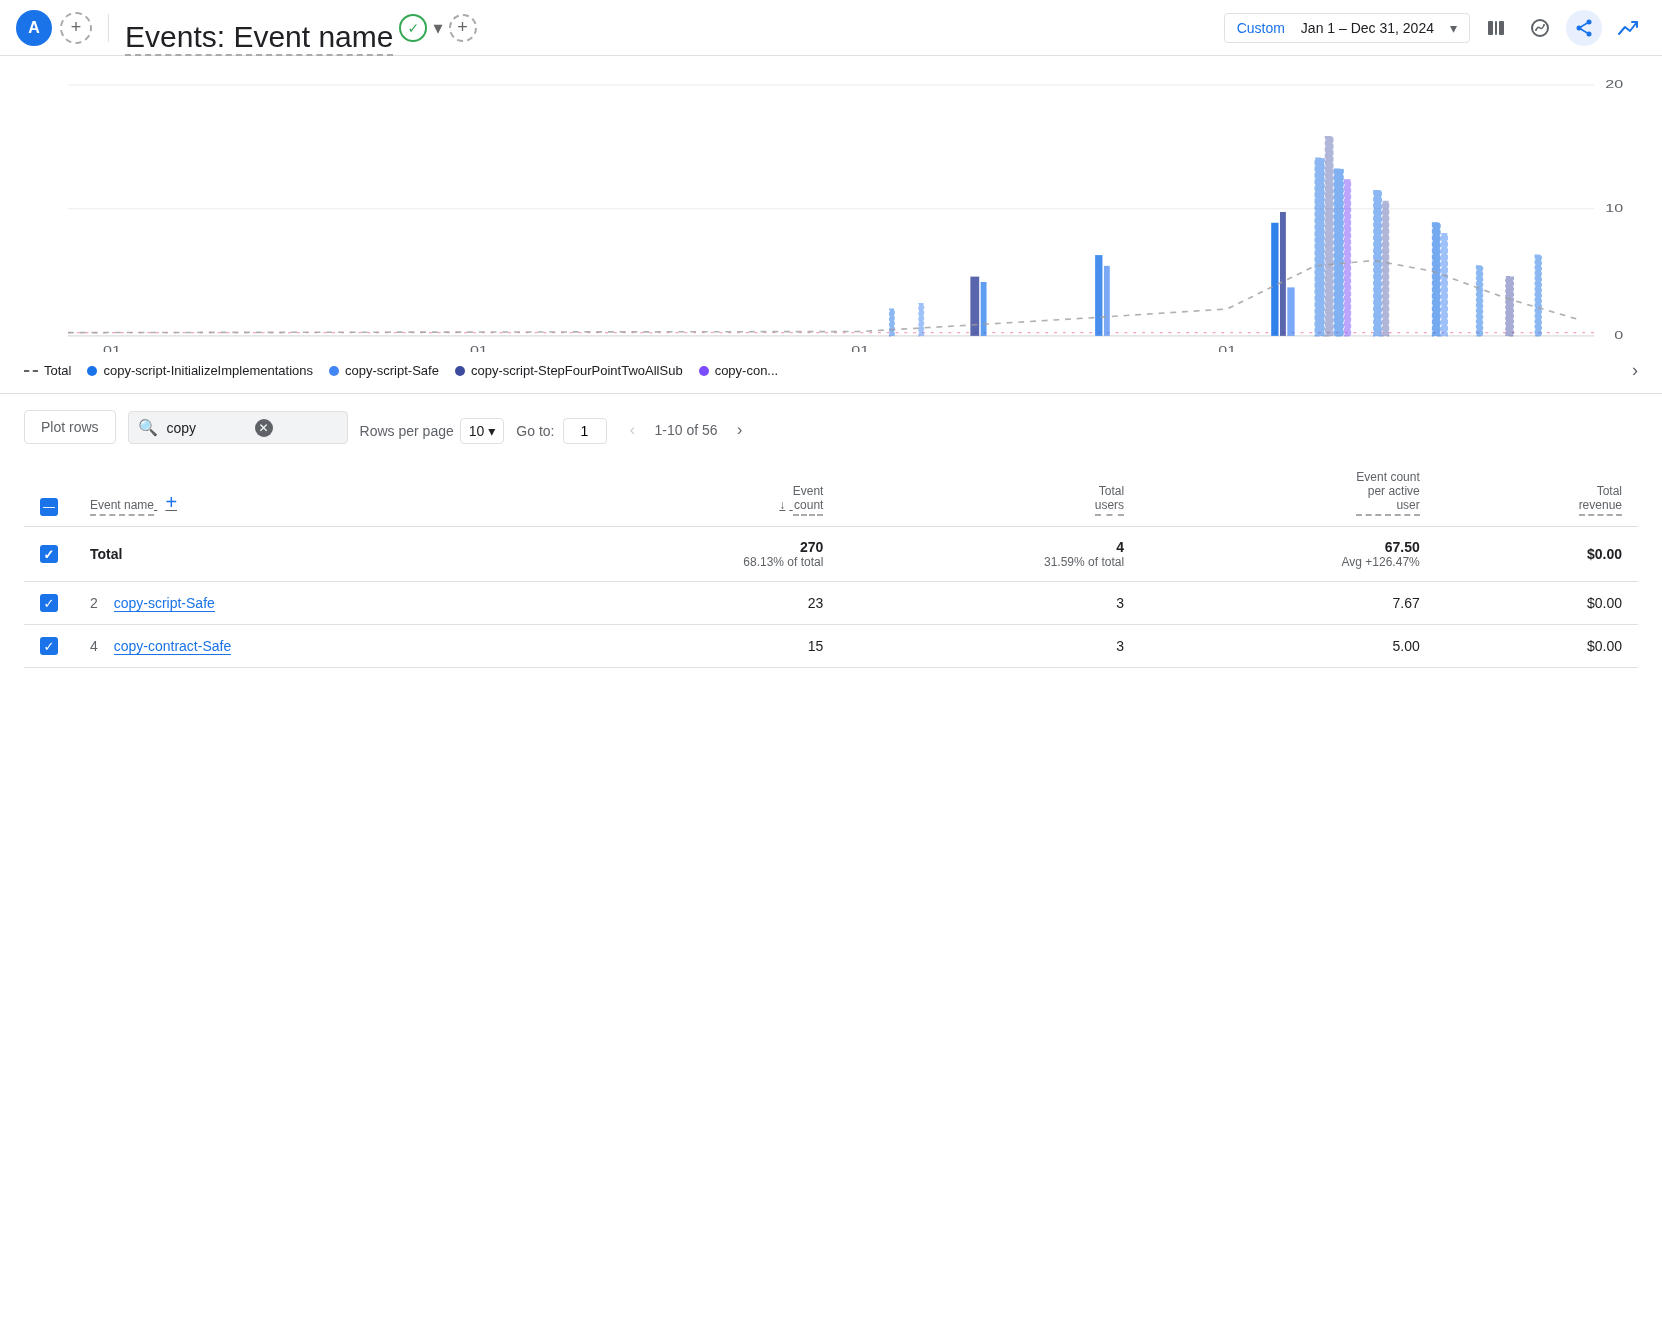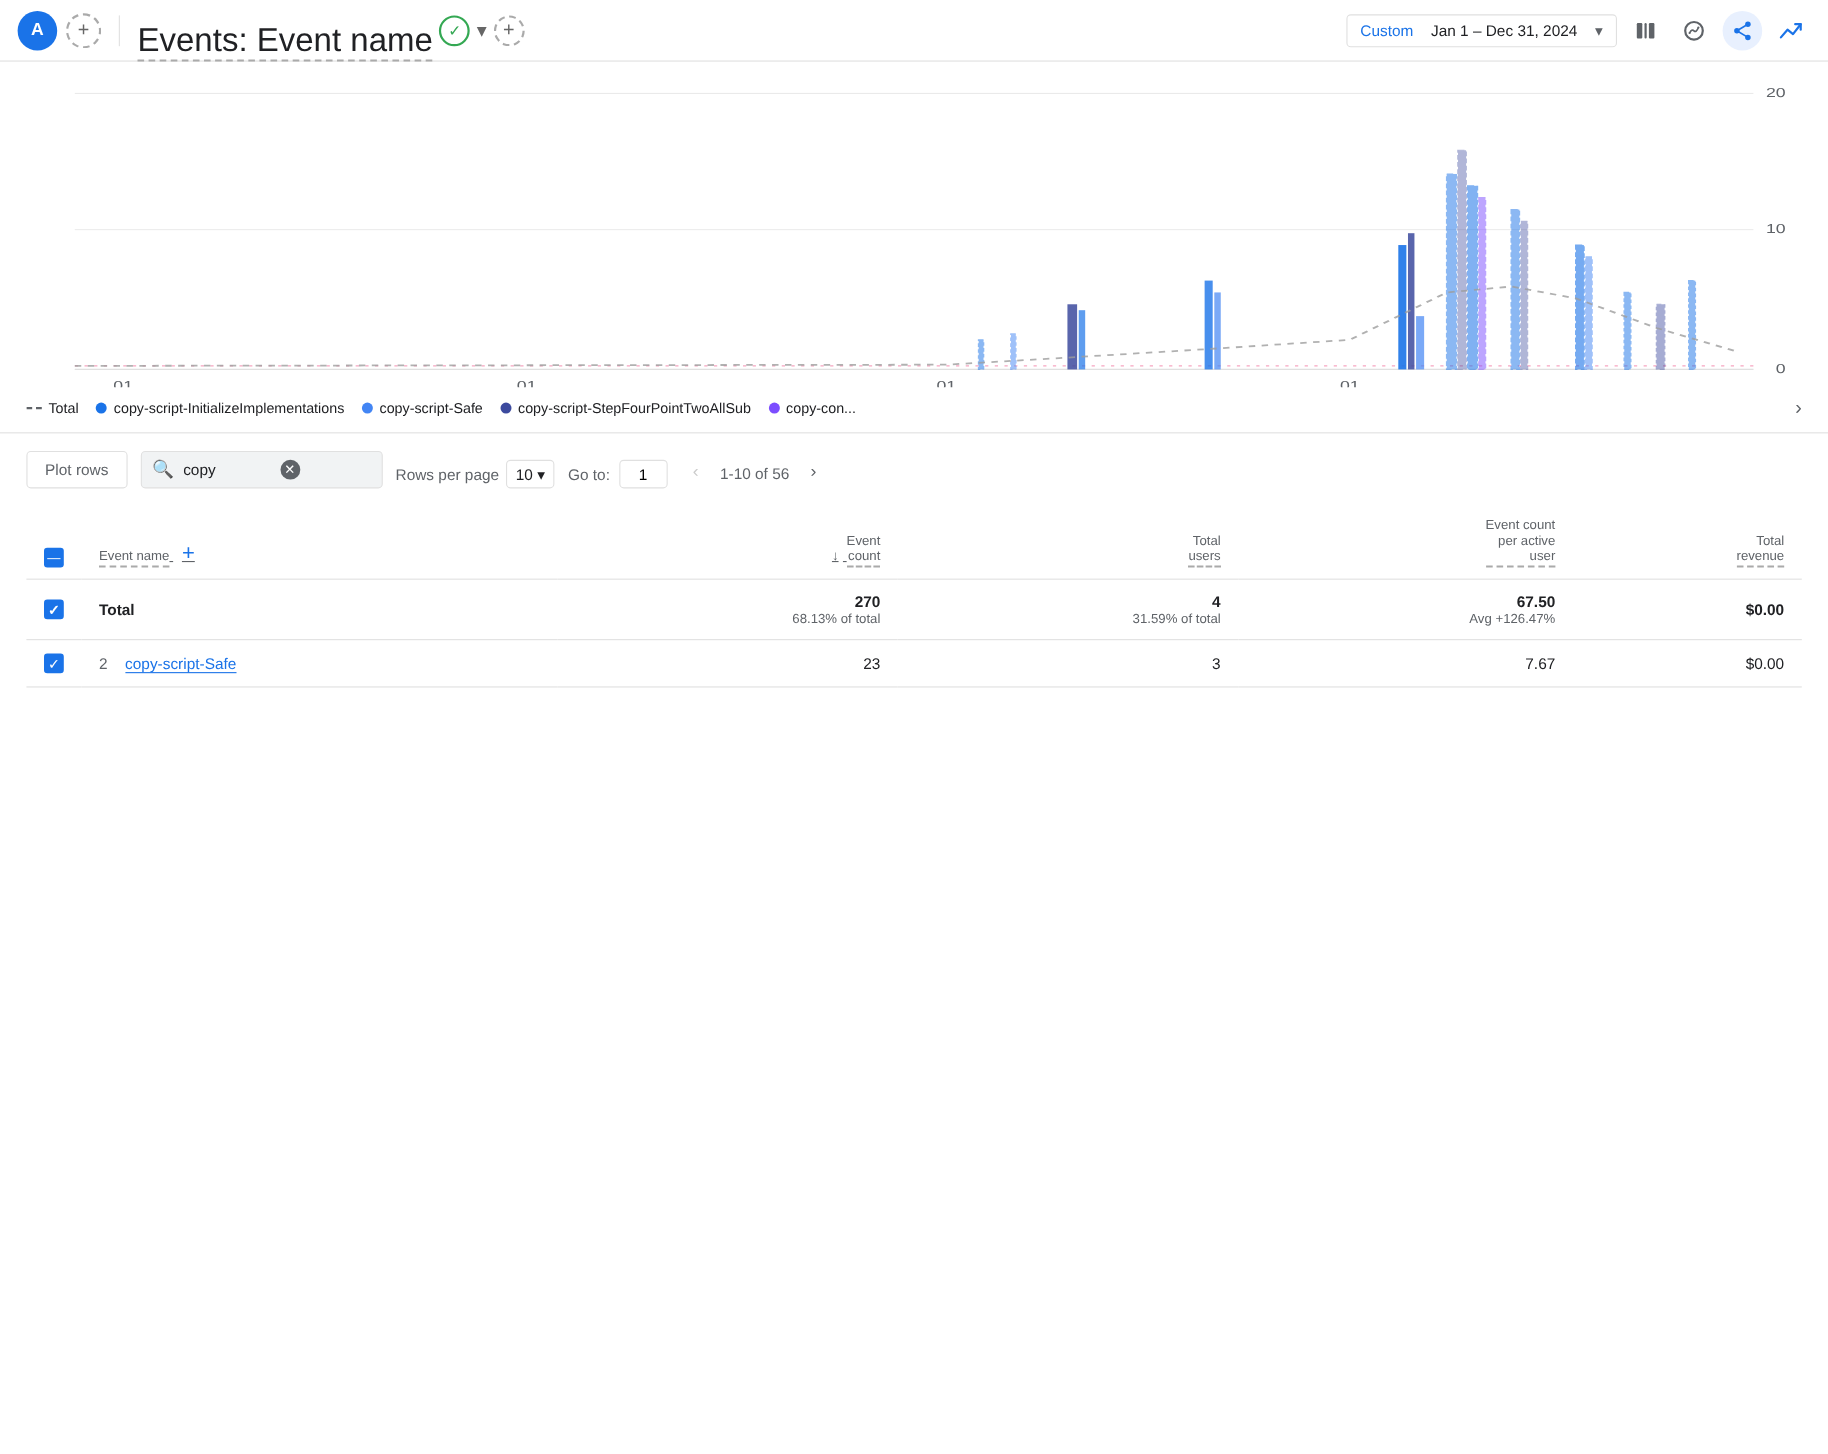--- a/index.html
+++ b/index.html
@@ -512,16 +512,29 @@
           <span style="color:#5f6368; margin-right:12px;">2</span>
           <a class="event-name-link" href="#">copy-script-Safe</a>
         </td>
         <td>23</td>
         <td>3</td>
         <td>7.67</td>
         <td>$0.00</td>
       </tr>
 
 
+      <tr>
+        <td class="checkbox-cell">
+          <div class="checkbox checked"></div>
+        </td>
+        <td class="left">
+          <span style="color:#5f6368; margin-right:12px;">4</span>
+          <a class="event-name-link" href="#">copy-contract-Safe</a>
+        </td>
+        <td>15</td>
+        <td>3</td>
+        <td>5.00</td>
+        <td>$0.00</td>
+      </tr>
 
     </tbody>
   </table>
 </div>
 
 </body></html>

